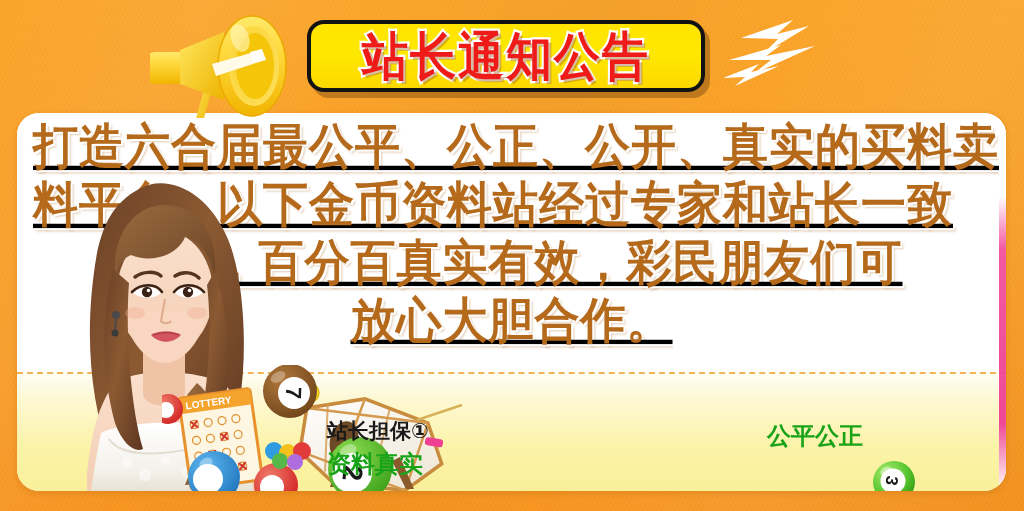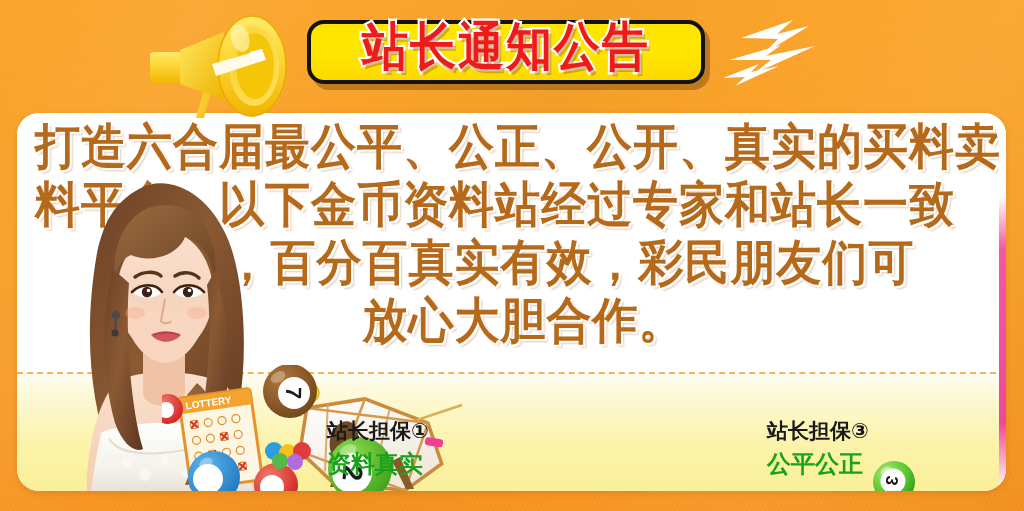--- a/index.html
+++ b/index.html
@@ -57,26 +57,27 @@
     height: 76px;
     z-index: 4;
   }
 
   
   .title-banner {
     position: absolute;
     left: 307px;
     top: 20px;
     width: 398px;
-    height: 64px;
+    height: 72px;
     background: linear-gradient(180deg, #ffe400 0%, #ffe800 45%, #fcd800 100%);
     border: 4px solid #121212;
     border-radius: 17px;
     box-shadow: 5px 6px 0 rgba(60,30,0,0.30);
     display: flex;
+    align-items: center;
     justify-content: center;
     z-index: 5;
     box-sizing: border-box;
   }
   .title-text {
     font-family: "DejaVu Sans", "Liberation Sans", sans-serif;
     font-weight: bold;
     font-size: 46px;
     line-height: 1;
     letter-spacing: 2px;
@@ -135,27 +136,28 @@
     width: 100%;
     height: 0;
     border-top: 2px dashed #f0a83c;
     opacity: 0.85;
     z-index: 5;
   }
 
   
   .message {
     position: absolute;
-    left: 12px;
+    left: 0px;
     top: 2px;
     width: 989px;
-    padding: 0 0;
+    padding: 0 10px;
     box-sizing: border-box;
     z-index: 4;
     text-align: center;
+    text-decoration: underline;
   }
   .message-line {
     font-family: "DejaVu Sans", "Liberation Sans", sans-serif;
     font-weight: bold;
     font-size: 45px;
     line-height: 58px;
     color: #b4691b;
     letter-spacing: 1px;
     white-space: nowrap;
     text-shadow:
@@ -490,21 +492,20 @@
         <ellipse cx="14" cy="11" rx="6" ry="4" fill="#ffffff" opacity="0.45" transform="rotate(-30 14 11)"></ellipse>
       </svg>
     </div>
 
     <div class="guarantees">
       <div class="guarantee">
         <div class="g-title">站长担保①</div>
         <div class="g-sub">资料真实</div>
       </div>
       <div class="guarantee">
-        <div class="g-title">站长担保③</div>
         <div class="g-sub">公平公正</div>
       </div>
     </div>
 
     <div class="card-pink-edge"></div>
   </div>
 
 </div>
 
 </body></html>

